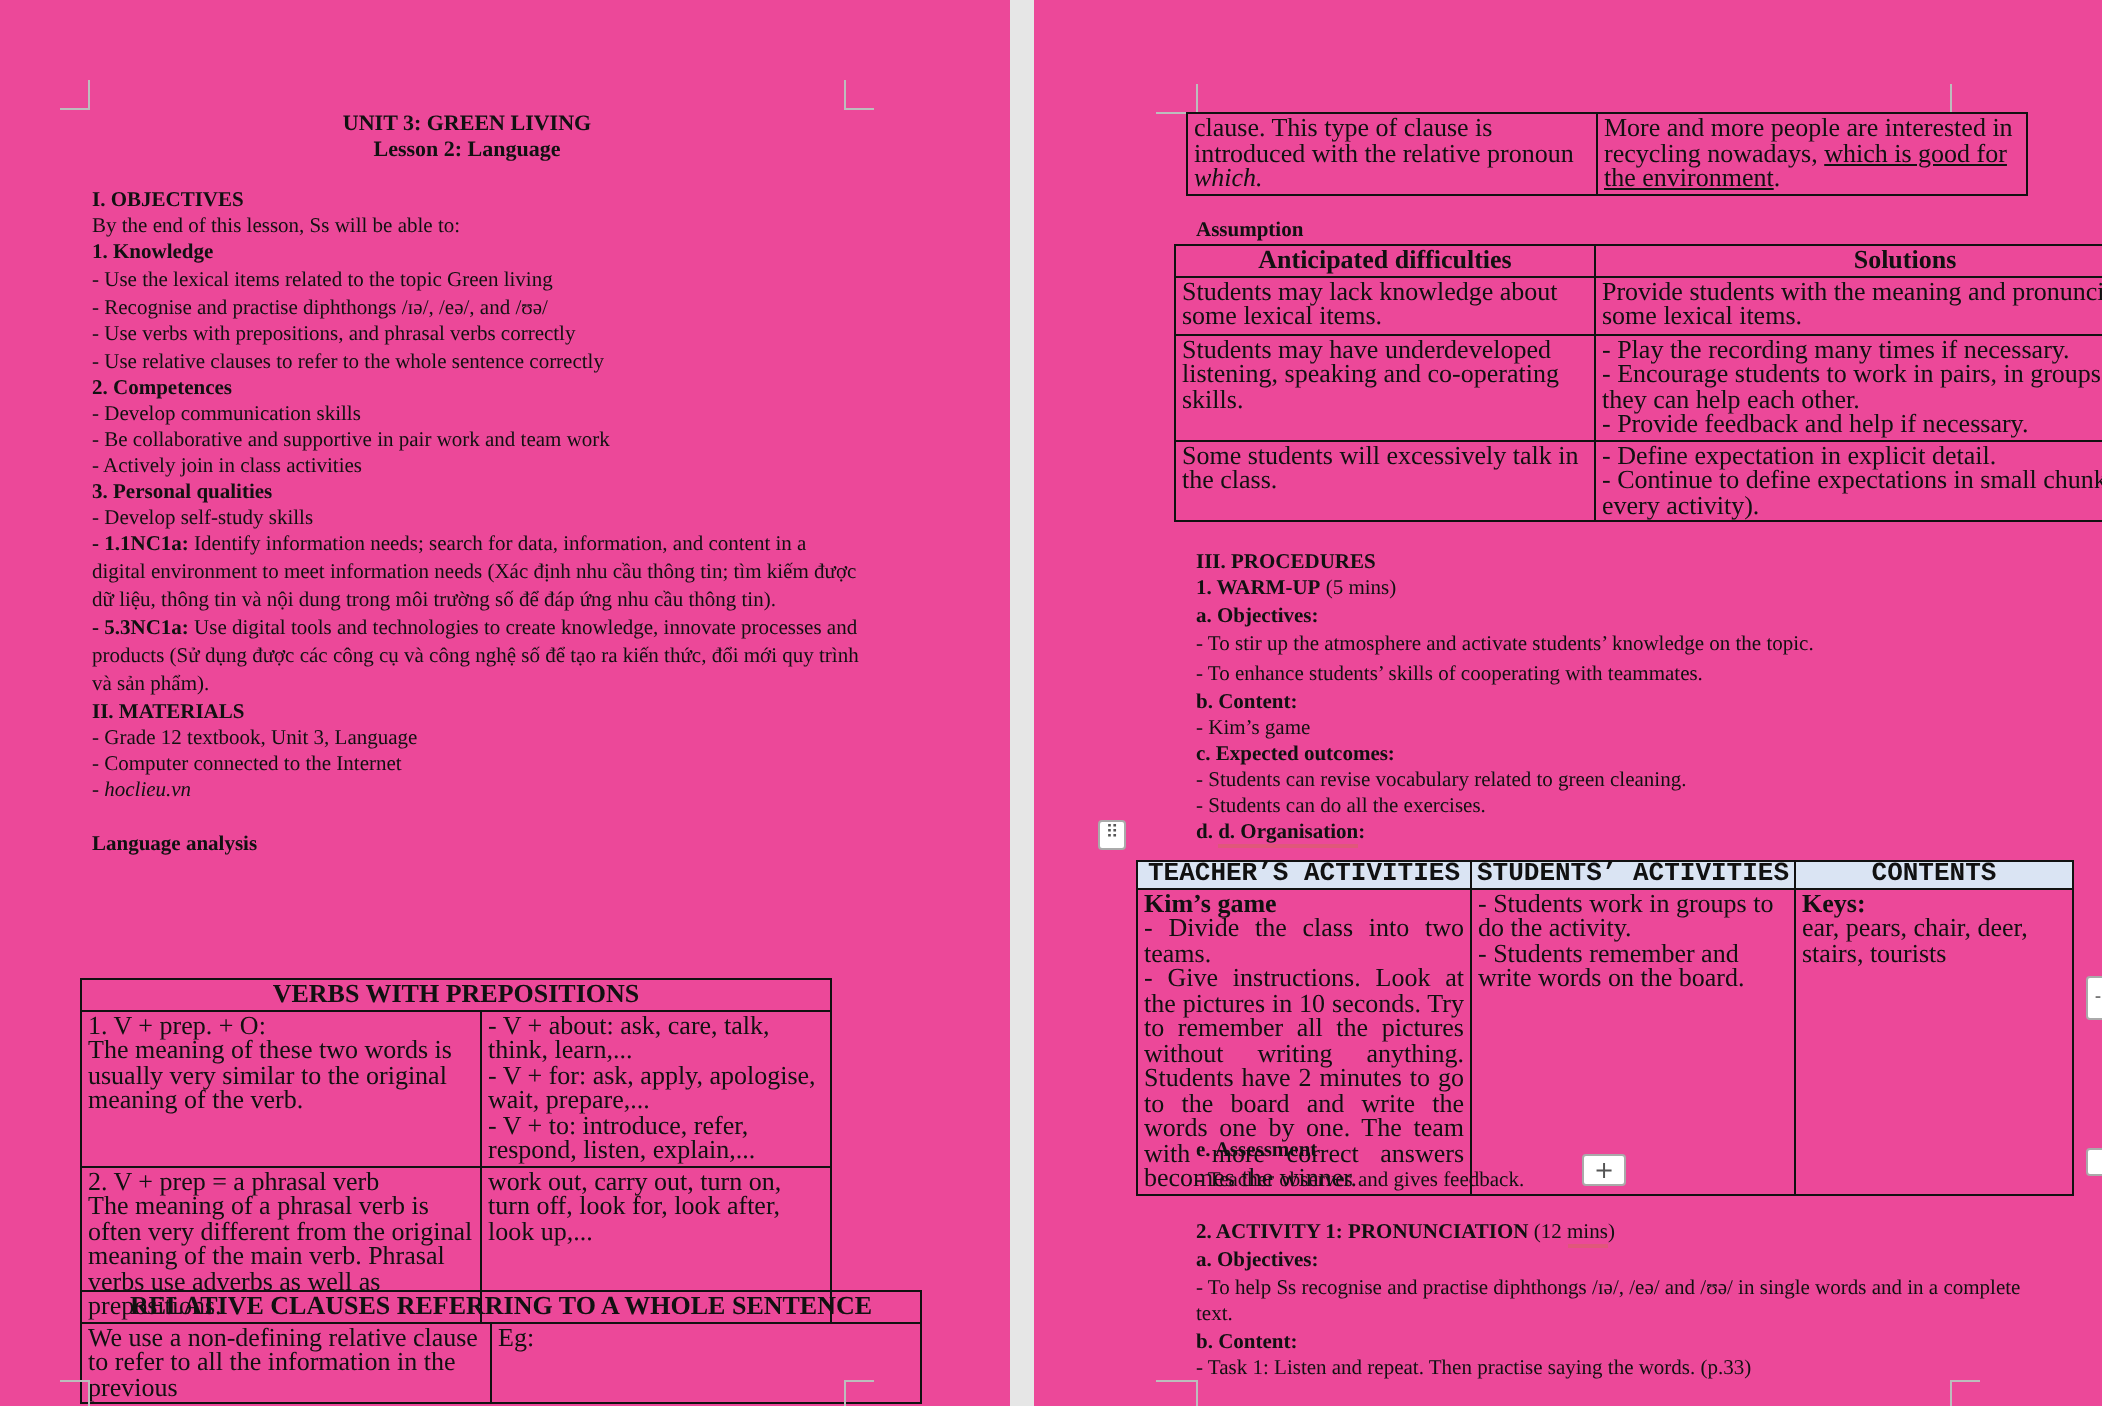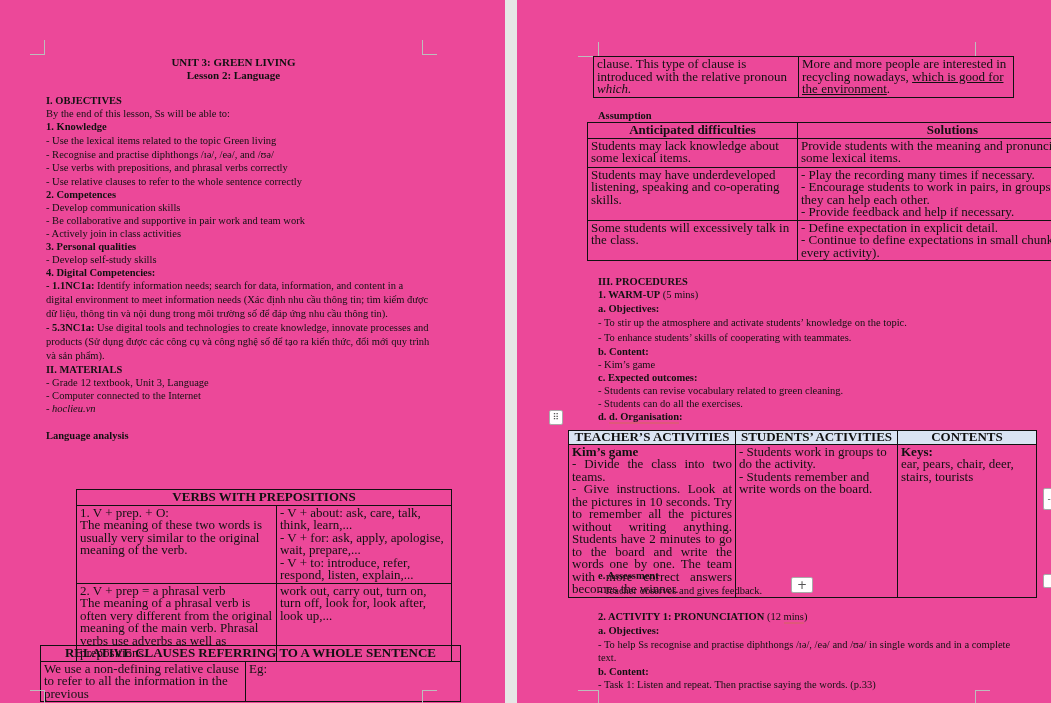--- a/index.html
+++ b/index.html
@@ -10,21 +10,21 @@
   .corner{position:absolute;border-color:#bdbdbd;border-style:solid;width:14px;height:14px;}
   .abs{position:absolute;}
   .b{font-weight:bold;}
   .i{font-style:italic;}
   .u{text-decoration:underline;}
   .sql{border-bottom:2px solid #e0577a;}
   .center{text-align:center;}
   table{border-collapse:collapse;font-size:13px;line-height:12.5px;}
   td,th{border:1.4px solid #111;vertical-align:top;padding:1px 3px;font-weight:normal;text-align:left;}
   th.hdr{text-align:center;font-weight:bold;}
-  .blue th{background:#dae4f3;}
+  .blue th{background:#dae4f3;font-family:Liberation Mono, monospace;}
   .justify{text-align:justify;margin-left:32px;}
   .handle{position:absolute;border:1px solid #aaa;border-radius:2px;background:#fff;color:#555;font-family:"DejaVu Sans",sans-serif;font-size:9px;text-align:center;}
   p{margin:0;}
 </style>
 </head>
 <body>
 
 <div class="page" id="page1">
   <div class="corner" style="left:30px;top:40px;border-width:0 1px 1px 0;"></div>
   <div class="corner" style="left:422px;top:40px;border-width:0 0 1px 1px;"></div>
@@ -39,31 +39,30 @@
     <p style="margin-top:1px">- Use the lexical items related to the topic Green living</p>
     <p style="margin-top:1px">- Recognise and practise diphthongs /ɪə/, /eə/, and /ʊə/</p>
     <p>- Use verbs with prepositions, and phrasal verbs correctly</p>
     <p style="margin-top:1px">- Use relative clauses to refer to the whole sentence correctly</p>
     <p class="b">2. Competences</p>
     <p>- Develop communication skills</p>
     <p>- Be collaborative and supportive in pair work and team work</p>
     <p>- Actively join in class activities</p>
     <p class="b">3. Personal qualities</p>
     <p>- Develop self-study skills</p>
-    <p class="b">4. Digital Competencies:</p>
     <p style="line-height:14px"><span class="b">- 1.1NC1a:</span><span> Identify information needs; search for data, information, and content in a digital environment to meet information needs (Xác định nhu cầu thông tin; tìm kiếm được dữ liệu, thông tin và nội dung trong môi trường số để đáp ứng nhu cầu thông tin).</span></p>
     <p style="line-height:14px"><span class="b">- 5.3NC1a:</span><span> Use digital tools and technologies to create knowledge, innovate processes and products (Sử dụng được các công cụ và công nghệ số để tạo ra kiến thức, đổi mới quy trình và sản phẩm).</span></p>
     <p class="b">II. MATERIALS</p>
     <p>- Grade 12 textbook, Unit 3, Language</p>
     <p>- Computer connected to the Internet</p>
     <p class="i">- hoclieu.vn</p>
     <p class="b" style="margin-top:14px">Language analysis</p>
   </div>
 
-  <table class="abs" style="left:40px;top:489px;width:376px;margin-left:36px;">
+  <table class="abs" style="left:40px;top:489px;width:376px;">
     <tbody>
         <tr>
           <th class="hdr" colspan="2">VERBS WITH PREPOSITIONS</th>
         </tr>
     <tr>
       <td style="width:193px;">
         <p>1. V + prep. + O:</p>
         <p>The meaning of these two words is usually very similar to the original meaning of the verb.</p>
       </td>
       <td>

